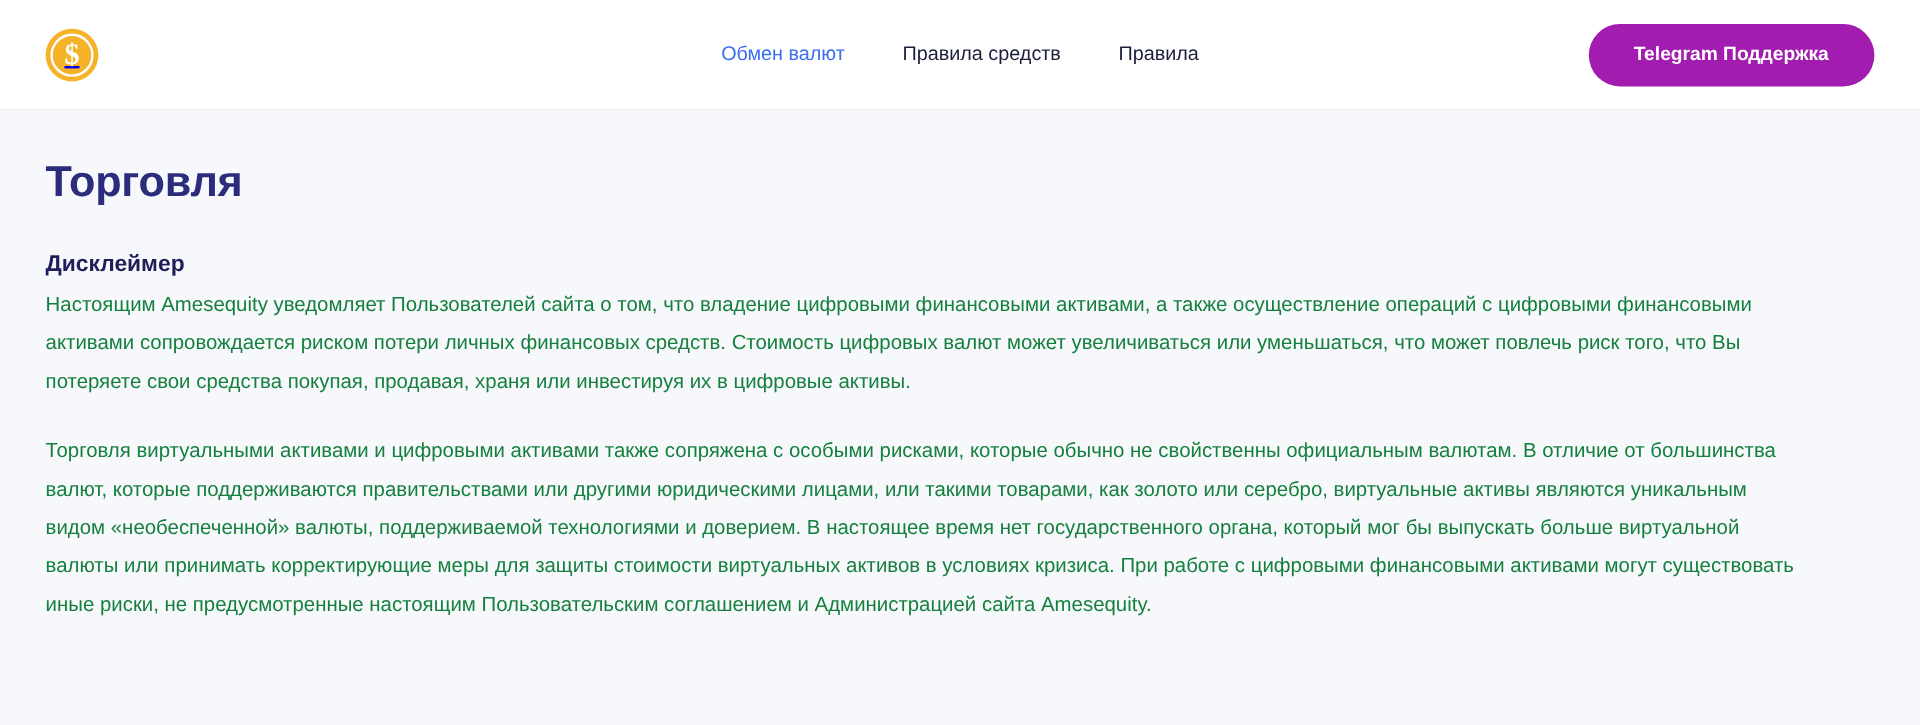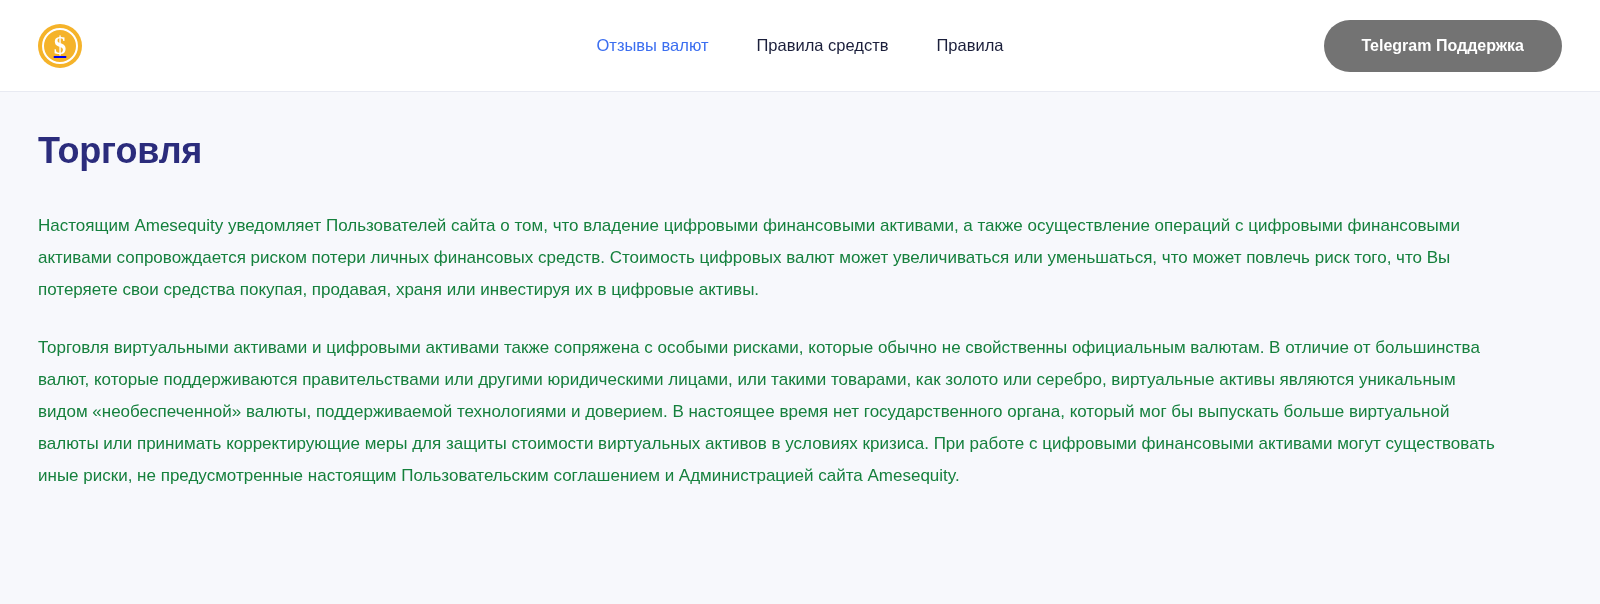--- a/index.html
+++ b/index.html
@@ -77,21 +77,21 @@
     color: #1b1f3b;
     text-decoration: none;
     white-space: nowrap;
   }
   .nav-link.active {
     color: #3b6ef0;
   }
 
   .cta {
     margin-left: auto;
-    background: #737373;
+    background: #a21caf;
     color: #ffffff;
     font-size: 16px;
     font-weight: bold;
     border: none;
     border-radius: 30px;
     padding: 17px 38px;
     cursor: pointer;
     white-space: nowrap;
   }
 
@@ -125,28 +125,29 @@
 <body>
 
 <header class="header">
   <a class="logo" href="#">
     <span class="logo-mark">
       <span>$</span>
     </span>
   </a>
 
   <nav class="nav">
-    <a class="nav-link active" href="#">Отзывы валют</a>
+    <a class="nav-link active" href="#">Обмен валют</a>
     <a class="nav-link" href="#">Правила средств</a>
     <a class="nav-link" href="#">Правила</a>
   </nav>
 
   <button class="cta">Telegram Поддержка</button>
 </header>
 
 <main class="content">
   <h1 class="page-title">Торговля</h1>
 
   <section>
+    <h2 class="section-title">Дисклеймер</h2>
     <p class="para">Настоящим Amesequity уведомляет Пользователей сайта о том, что владение цифровыми финансовыми активами, а также осуществление операций с цифровыми финансовыми активами сопровождается риском потери личных финансовых средств. Стоимость цифровых валют может увеличиваться или уменьшаться, что может повлечь риск того, что Вы потеряете свои средства покупая, продавая, храня или инвестируя их в цифровые активы.</p>
     <p class="para">Торговля виртуальными активами и цифровыми активами также сопряжена с особыми рисками, которые обычно не свойственны официальным валютам. В отличие от большинства валют, которые поддерживаются правительствами или другими юридическими лицами, или такими товарами, как золото или серебро, виртуальные активы являются уникальным видом «необеспеченной» валюты, поддерживаемой технологиями и доверием. В настоящее время нет государственного органа, который мог бы выпускать больше виртуальной валюты или принимать корректирующие меры для защиты стоимости виртуальных активов в условиях кризиса. При работе с цифровыми финансовыми активами могут существовать иные риски, не предусмотренные настоящим Пользовательским соглашением и Администрацией сайта Amesequity.</p>
   </section>
 </main>
 
 </body></html>

